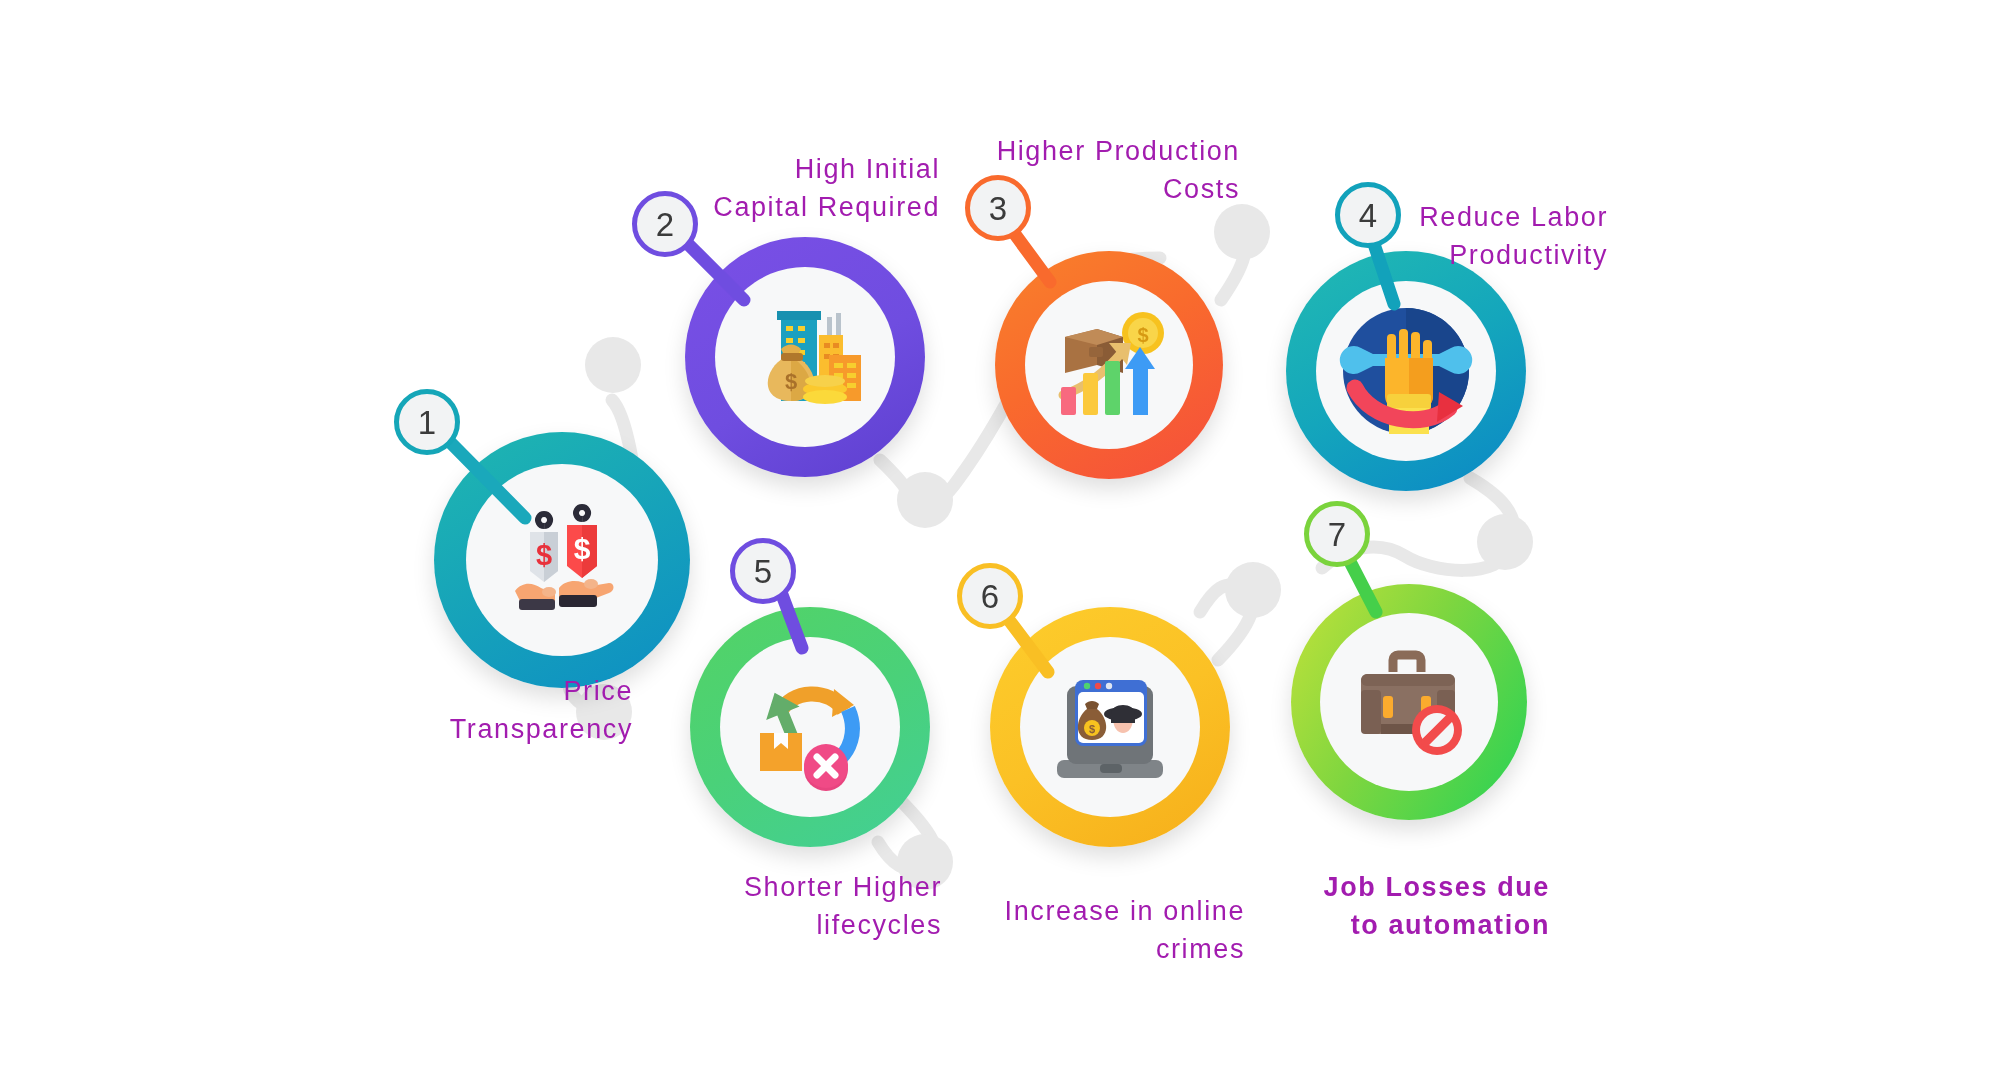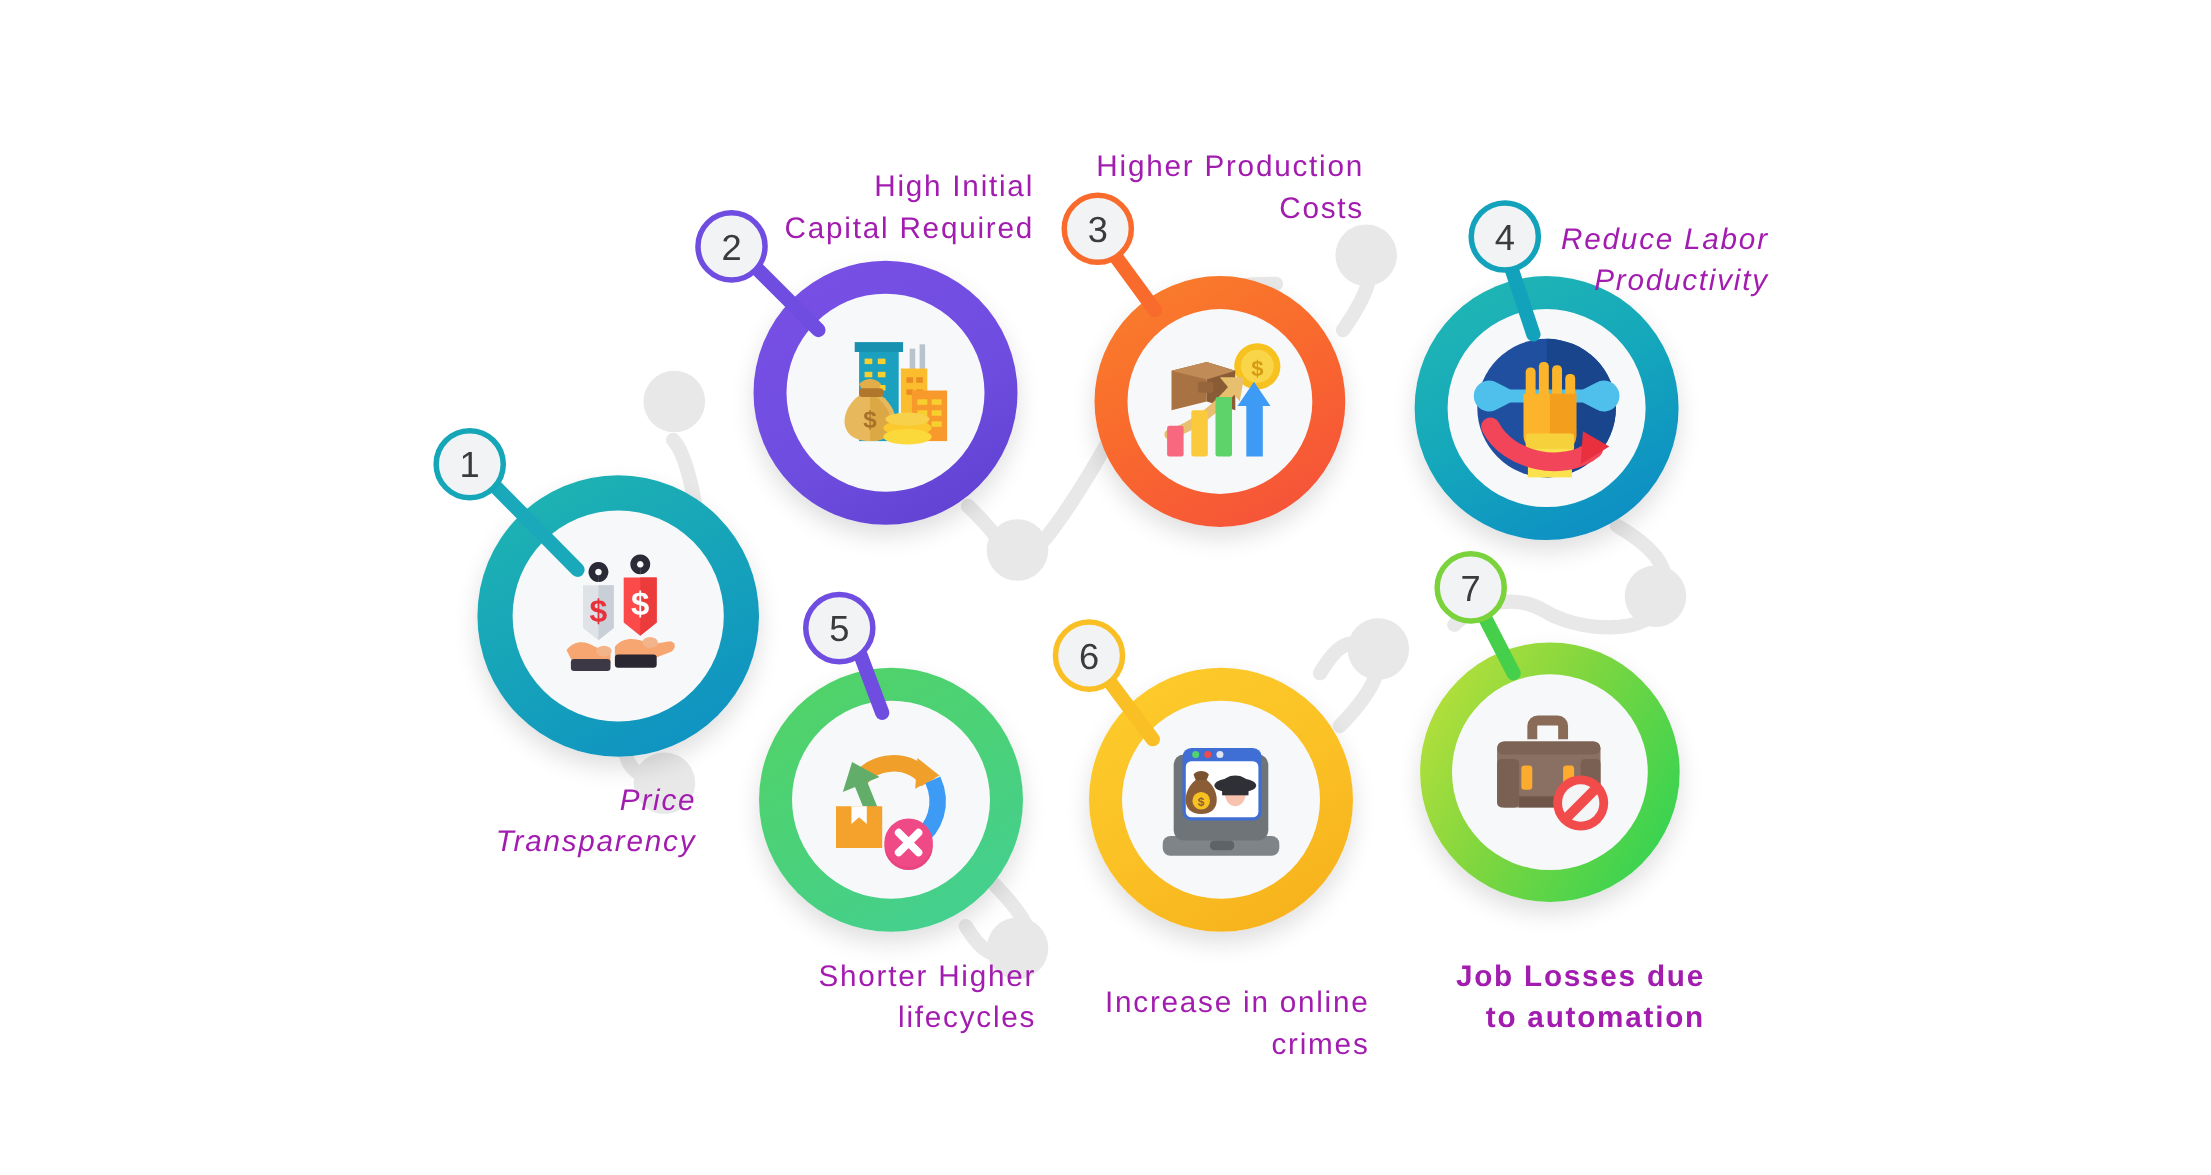--- a/index.html
+++ b/index.html
@@ -144,21 +144,21 @@
         <text x="85" y="64" font-family="Liberation Sans, sans-serif" font-size="30" font-weight="bold" fill="#ffffff" text-anchor="middle">$</text>
 
         <path d="M18,96 C26,86 36,88 44,93 L58,99 L58,108 L24,108 Z" fill="#f7a571"></path>
         <path d="M62,93 C70,83 84,85 94,91 L112,88 C118,88 118,96 112,98 L86,108 L62,108 Z" fill="#f7a571"></path>
         <ellipse cx="52" cy="97" rx="7" ry="5" fill="#f4b48a"></ellipse>
         <ellipse cx="94" cy="89" rx="7" ry="5" fill="#f4b48a"></ellipse>
         <rect x="22" y="104" width="36" height="11" rx="3" fill="#3c3846"></rect>
         <rect x="62" y="100" width="38" height="12" rx="3" fill="#2a2733"></rect>
       </svg>
     </div>
-    <div class="label" style="left:373px; top:708px; width:260px;font-style:italic;">Price
+    <div class="label" style="left:373px; top:672px; width:260px;">Price
 Transparency</div>
   </div>
 
   <div class="node">
     <svg class="badge-tail" style="left:666px; top:228px; width:110px; height:100px;" viewBox="0 0 110 100" xmlns="http://www.w3.org/2000/svg">
       <path d="M 14,8 L 78,72" stroke="#6f4de0" stroke-width="13" stroke-linecap="round" fill="none"></path>
     </svg>
     <div class="badge" style="left:632px; top:191px; border:5px solid #6f4de0;">
       <span class="badge-num">2</span>
     </div>
@@ -285,21 +285,21 @@
         </g>
         <path d="M54,62 L102,62 L102,100 C102,110 92,116 78,116 C64,116 54,110 54,100 Z" fill="#fcb52b"></path>
         <path d="M78,62 L102,62 L102,100 C102,110 92,116 78,116 Z" fill="#f49e1e"></path>
         <rect x="56" y="98" width="44" height="16" rx="3" fill="#f7d13c"></rect>
         <rect x="58" y="112" width="40" height="26" fill="#fbe14e"></rect>
 
         <path d="M24,92 C40,124 92,134 118,112" stroke="#f2455a" stroke-width="17" fill="none" stroke-linecap="round"></path>
         <path d="M108,96 L132,110 L106,126 Z" fill="#e8303f"></path>
       </svg>
     </div>
-    <div class="label" style="left:1338px; top:198px; width:270px;font-style:italic;">Reduce Labor
+    <div class="label" style="left:1338px; top:198px; width:270px;">Reduce Labor
 Productivity</div>
   </div>
 
   <div class="node">
     <svg class="badge-tail" style="left:762px; top:576px; width:70px; height:96px;" viewBox="0 0 70 96" xmlns="http://www.w3.org/2000/svg">
       <path d="M 16,8 L 40,72" stroke="#6f4de0" stroke-width="13" stroke-linecap="round" fill="none"></path>
     </svg>
     <div class="badge" style="left:730px; top:538px; border:5px solid #6f4de0;">
       <span class="badge-num">5</span>
     </div>

